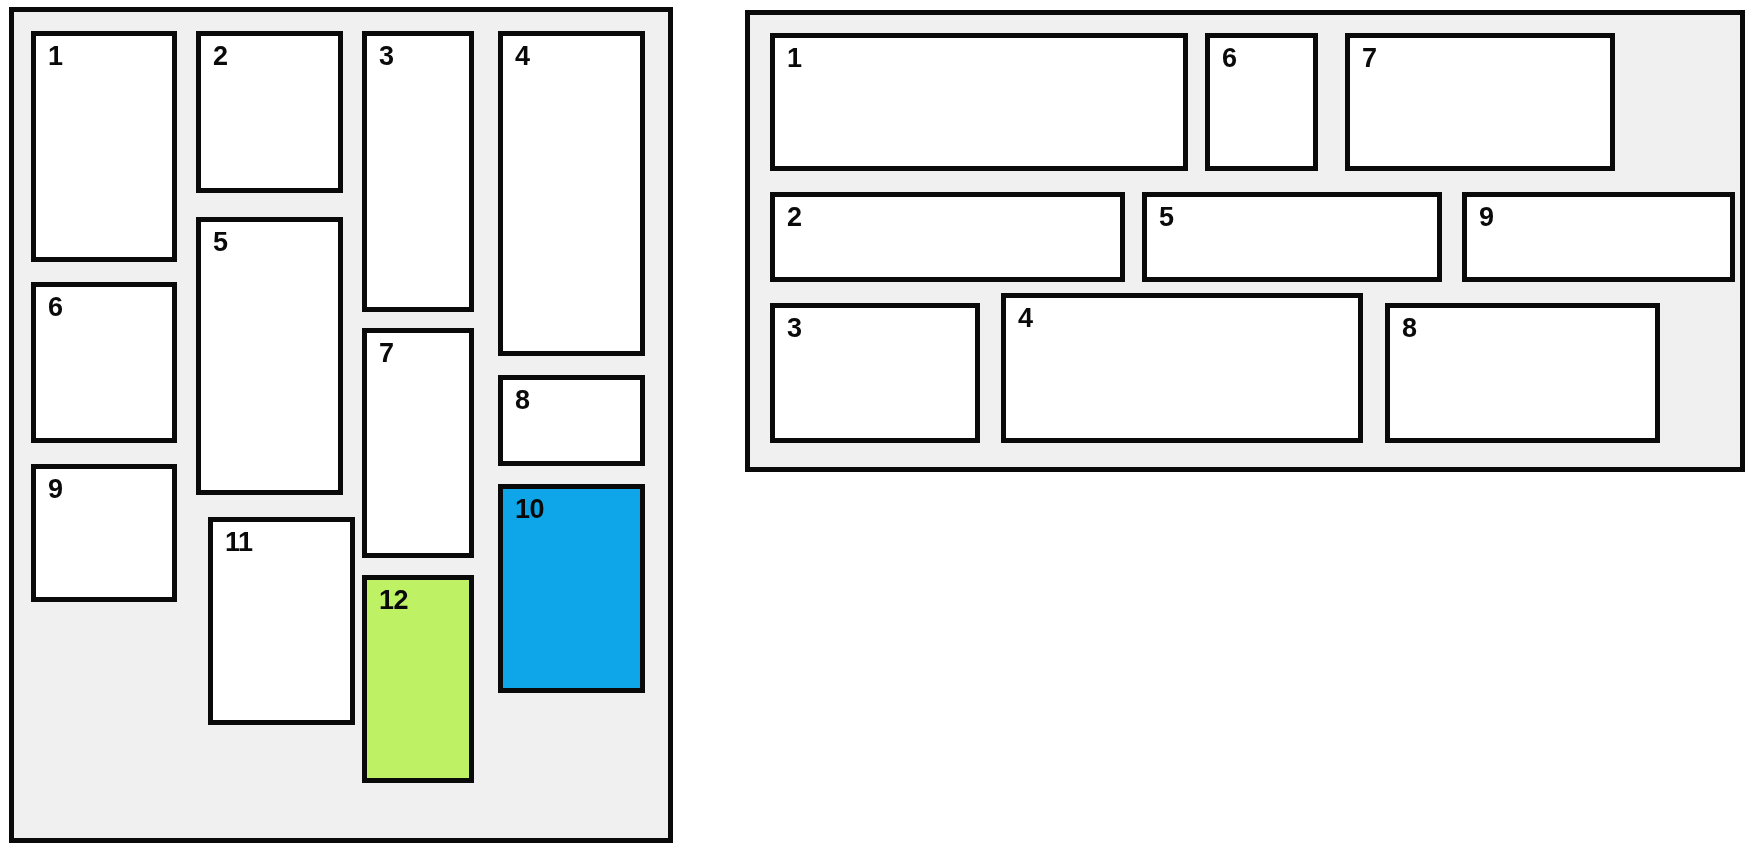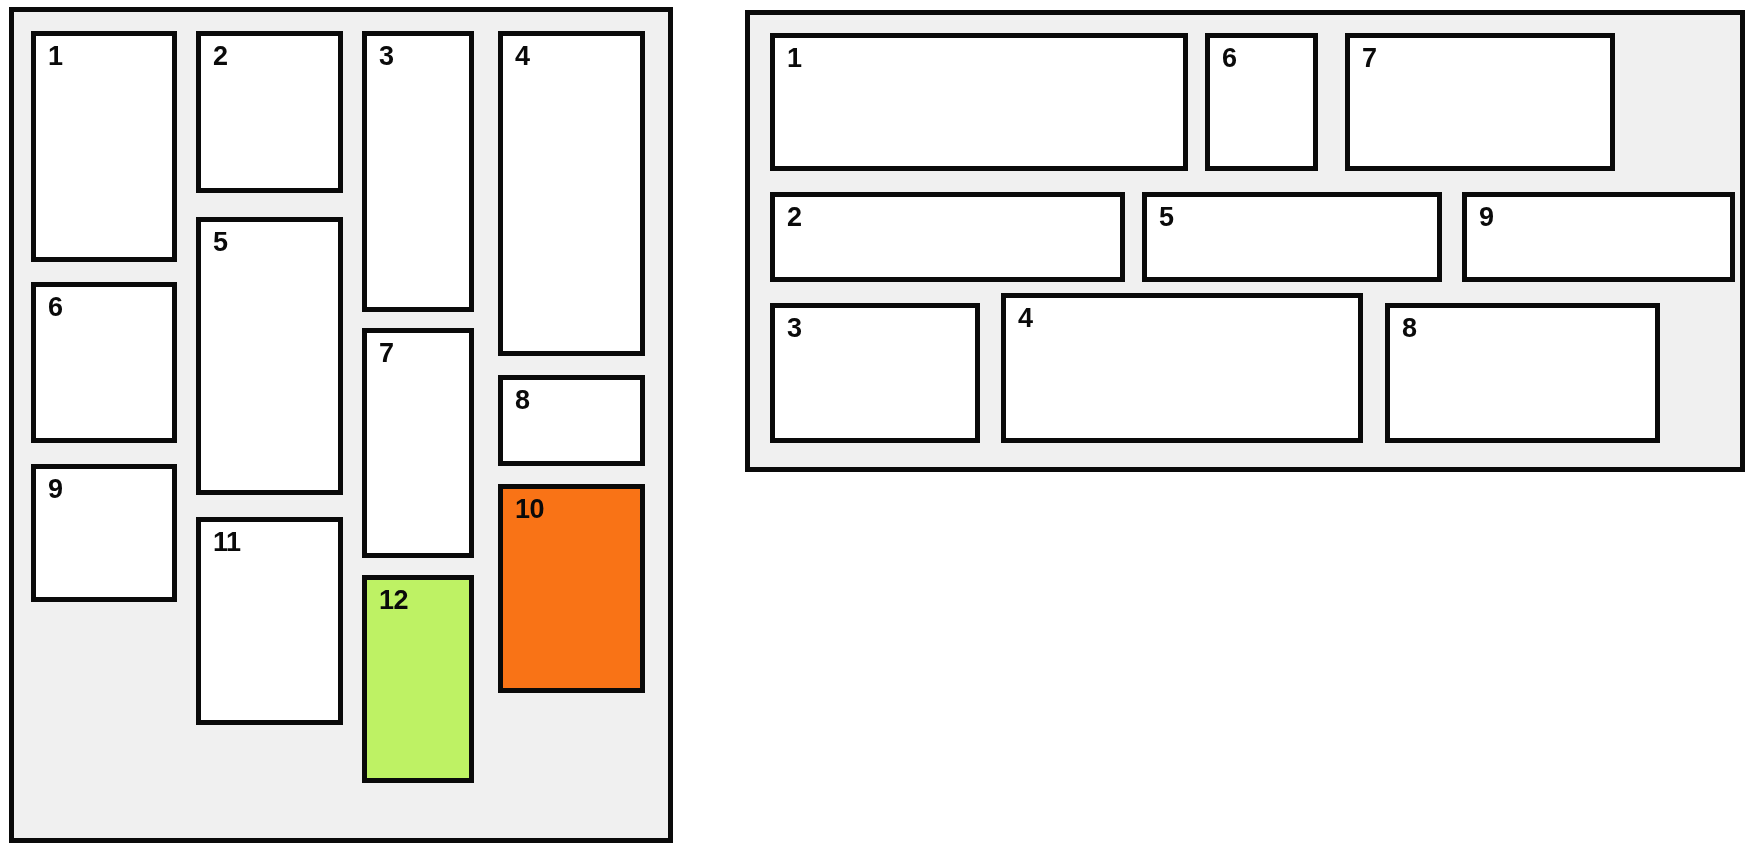--- a/index.html
+++ b/index.html
@@ -69,24 +69,24 @@
       </div>
       <div class="cell" style="left: 348px; top: 316px; width: 112px; height: 230px; background: rgb(255, 255, 255); border-color: rgb(10, 10, 10);">
         <span class="cell-label" style="color: rgb(10, 10, 10);">7</span>
       </div>
       <div class="cell" style="left: 484px; top: 363px; width: 147px; height: 91px; background: rgb(255, 255, 255); border-color: rgb(10, 10, 10);">
         <span class="cell-label" style="color: rgb(10, 10, 10);">8</span>
       </div>
       <div class="cell" style="left: 17px; top: 452px; width: 146px; height: 138px; background: rgb(255, 255, 255); border-color: rgb(10, 10, 10);">
         <span class="cell-label" style="color: rgb(10, 10, 10);">9</span>
       </div>
-      <div class="cell" style="left: 484px; top: 472px; width: 147px; height: 209px; background: #f97316; border-color: rgb(10, 10, 10);">
+      <div class="cell" style="left: 484px; top: 472px; width: 147px; height: 209px; background: #0ea5e9; border-color: rgb(10, 10, 10);">
         <span class="cell-label" style="color: rgb(10, 10, 10);">10</span>
       </div>
-      <div class="cell" style="left: 182px; top: 505px; width: 147px; height: 208px; background: rgb(255, 255, 255); border-color: rgb(10, 10, 10);">
+      <div class="cell" style="left: 194px; top: 505px; width: 147px; height: 208px; background: rgb(255, 255, 255); border-color: rgb(10, 10, 10);">
         <span class="cell-label" style="color: rgb(10, 10, 10);">11</span>
       </div>
       <div class="cell" style="left: 348px; top: 563px; width: 112px; height: 208px; background: #bef264; border-color: rgb(10, 10, 10);">
         <span class="cell-label" style="color: rgb(10, 10, 10);">12</span>
       </div>
     </div>
     <div class="panel" style="left: 745px; top: 10px; width: 1000px; height: 462px; background: rgb(240, 240, 240); border-color: rgb(10, 10, 10);">
       <div class="cell" style="left: 20px; top: 18px; width: 418px; height: 138px; background: rgb(255, 255, 255); border-color: rgb(10, 10, 10);">
         <span class="cell-label" style="color: rgb(10, 10, 10);">1</span>
       </div>

